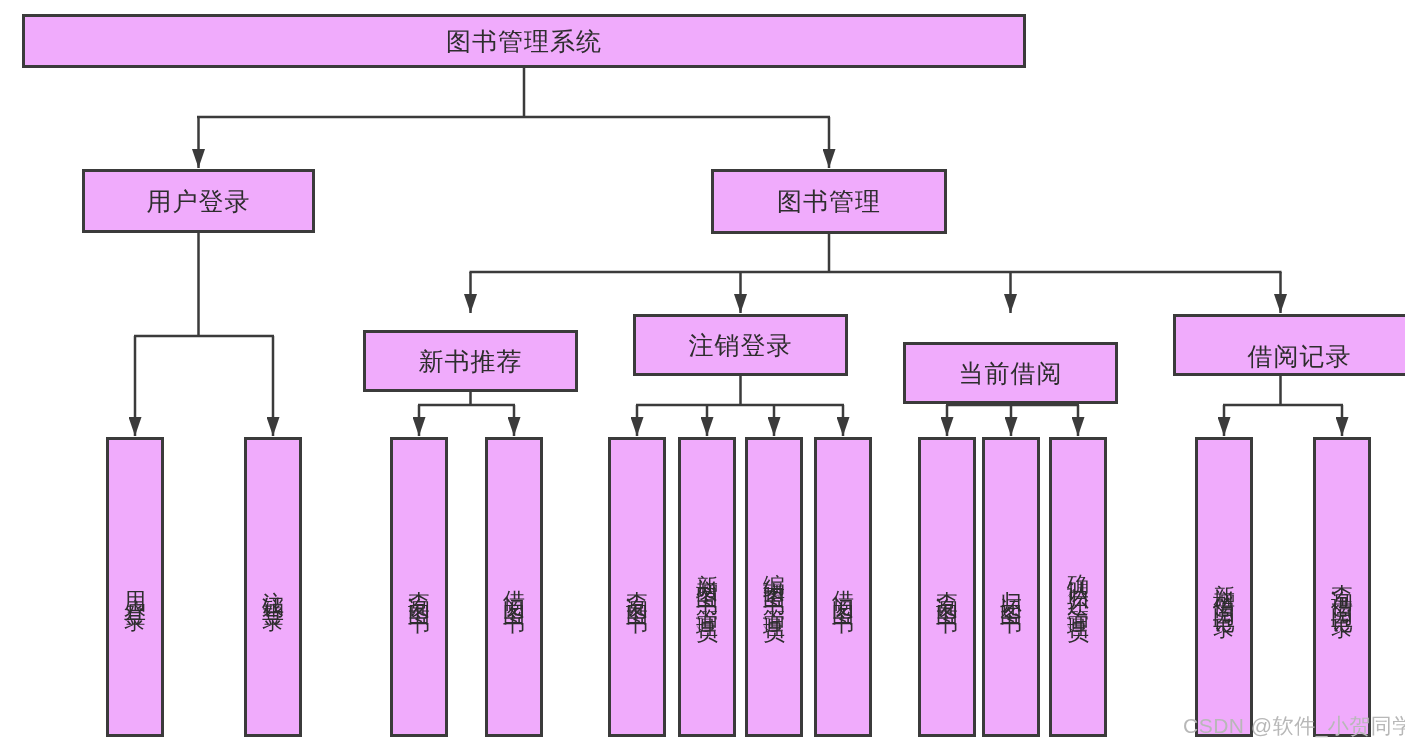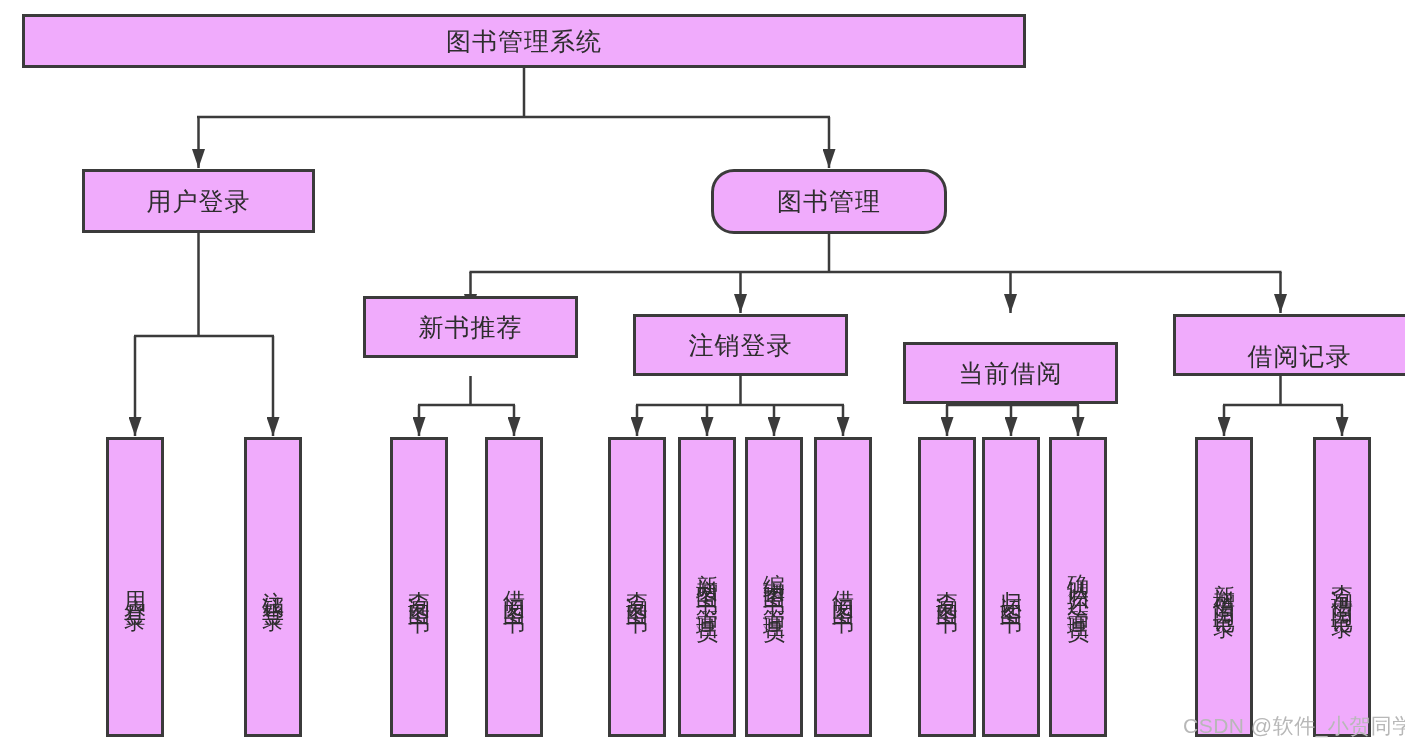--- a/index.html
+++ b/index.html
@@ -114,25 +114,25 @@
     </g>
   </svg>
 
   <div class="box h-box" style="left:22px;top:14px;width:1004px;height:54px;">
     <span>图书管理系统</span>
   </div>
 
   <div class="box h-box" style="left:82px;top:169px;width:233px;height:64px;">
     <span>用户登录</span>
   </div>
-  <div class="box h-box" style="left:711px;top:169px;width:236px;height:65px;border-radius:23px;">
+  <div class="box h-box" style="left:711px;top:169px;width:236px;height:65px;">
     <span>图书管理</span>
   </div>
 
-  <div class="box h-box" style="left:363px;top:296px;width:215px;height:62px;">
+  <div class="box h-box" style="left:363px;top:330px;width:215px;height:62px;">
     <span>新书推荐</span>
   </div>
   <div class="box h-box" style="left:633px;top:314px;width:215px;height:62px;">
     <span>注销登录</span>
   </div>
   <div class="box h-box" style="left:903px;top:314px;width:215px;height:62px;margin-top:28px;">
     <span>当前借阅</span>
   </div>
   <div class="box h-box" style="left:1173px;top:314px;width:253px;height:62px;align-items:flex-end;">
     <span>借阅记录</span>

